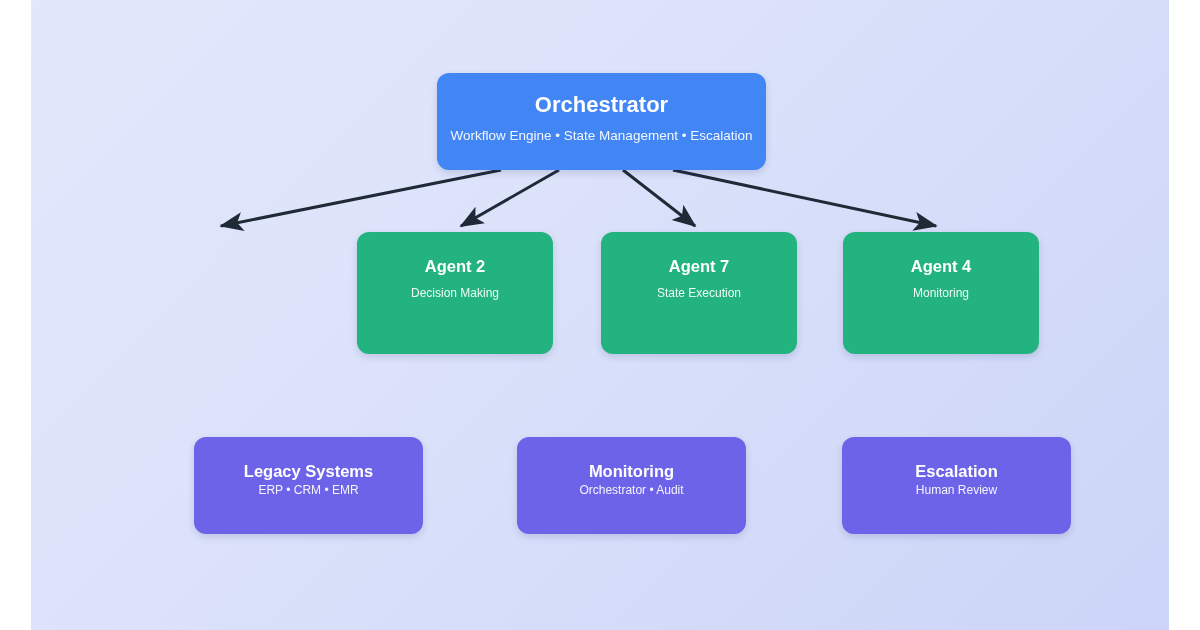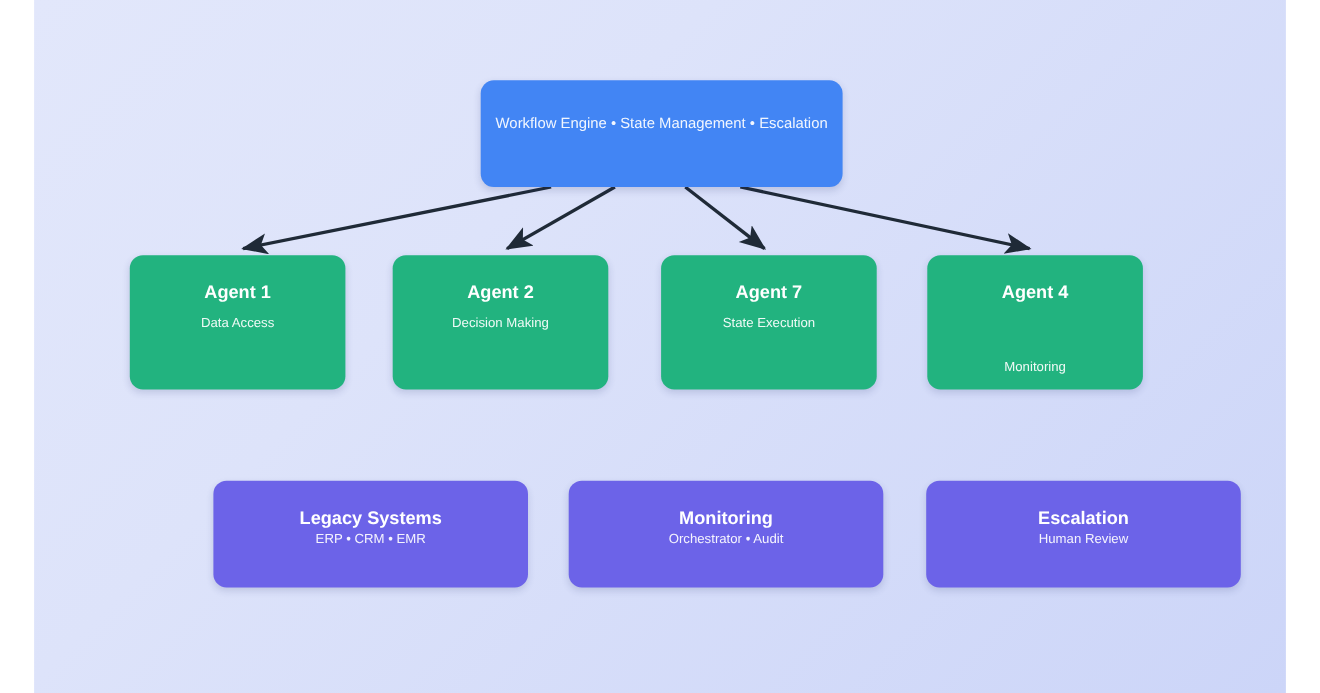--- a/index.html
+++ b/index.html
@@ -76,26 +76,26 @@
     height: 122px;
     background: #22b37f;
     padding-top: 25px;
   }
   .agent .title { font-size: 16.5px; }
   .agent .subtitle { font-size: 12px; margin-top: 12px; }
 
   #agent-1 { left: 87px; }
   #agent-2 { left: 326px; }
   #agent-3 { left: 570px; }
-  #agent-4 { left: 812px; gap: 40px; }
+  #agent-4 { left: 812px; }
 
   
   .support {
     top: 437px;
-    width: 286px;
+    width: 229px;
     height: 97px;
     background: #6c63e8;
     padding-top: 25px;
   }
   .support .title { font-size: 16.5px; }
   .support .subtitle { font-size: 12px; margin-top: 4px; }
 
   #legacy-systems { left: 163px; }
   #monitoring-node { left: 486px; }
   #escalation-node { left: 811px; }
@@ -115,27 +115,24 @@
     <line x1="470" y1="170" x2="190" y2="226" stroke="#1f2a37" stroke-width="3" marker-end="url(#arrowhead)"></line>
 
     <line x1="528" y1="170" x2="430" y2="226" stroke="#1f2a37" stroke-width="3" marker-end="url(#arrowhead)"></line>
 
     <line x1="592" y1="170" x2="664" y2="226" stroke="#1f2a37" stroke-width="3" marker-end="url(#arrowhead)"></line>
 
     <line x1="642" y1="170" x2="905" y2="226" stroke="#1f2a37" stroke-width="3" marker-end="url(#arrowhead)"></line>
   </svg>
 
   <div class="node" id="orchestrator">
+    <div class="title">Orchestrator</div>
     <div class="subtitle">Workflow Engine • State Management • Escalation</div>
   </div>
 
-  <div class="node agent" id="agent-1">
-    <div class="title">Agent 1</div>
-    <div class="subtitle">Data Access</div>
-  </div>
 
   <div class="node agent" id="agent-2">
     <div class="title">Agent 2</div>
     <div class="subtitle">Decision Making</div>
   </div>
 
   <div class="node agent" id="agent-3">
     <div class="title">Agent 7</div>
     <div class="subtitle">State Execution</div>
   </div>

